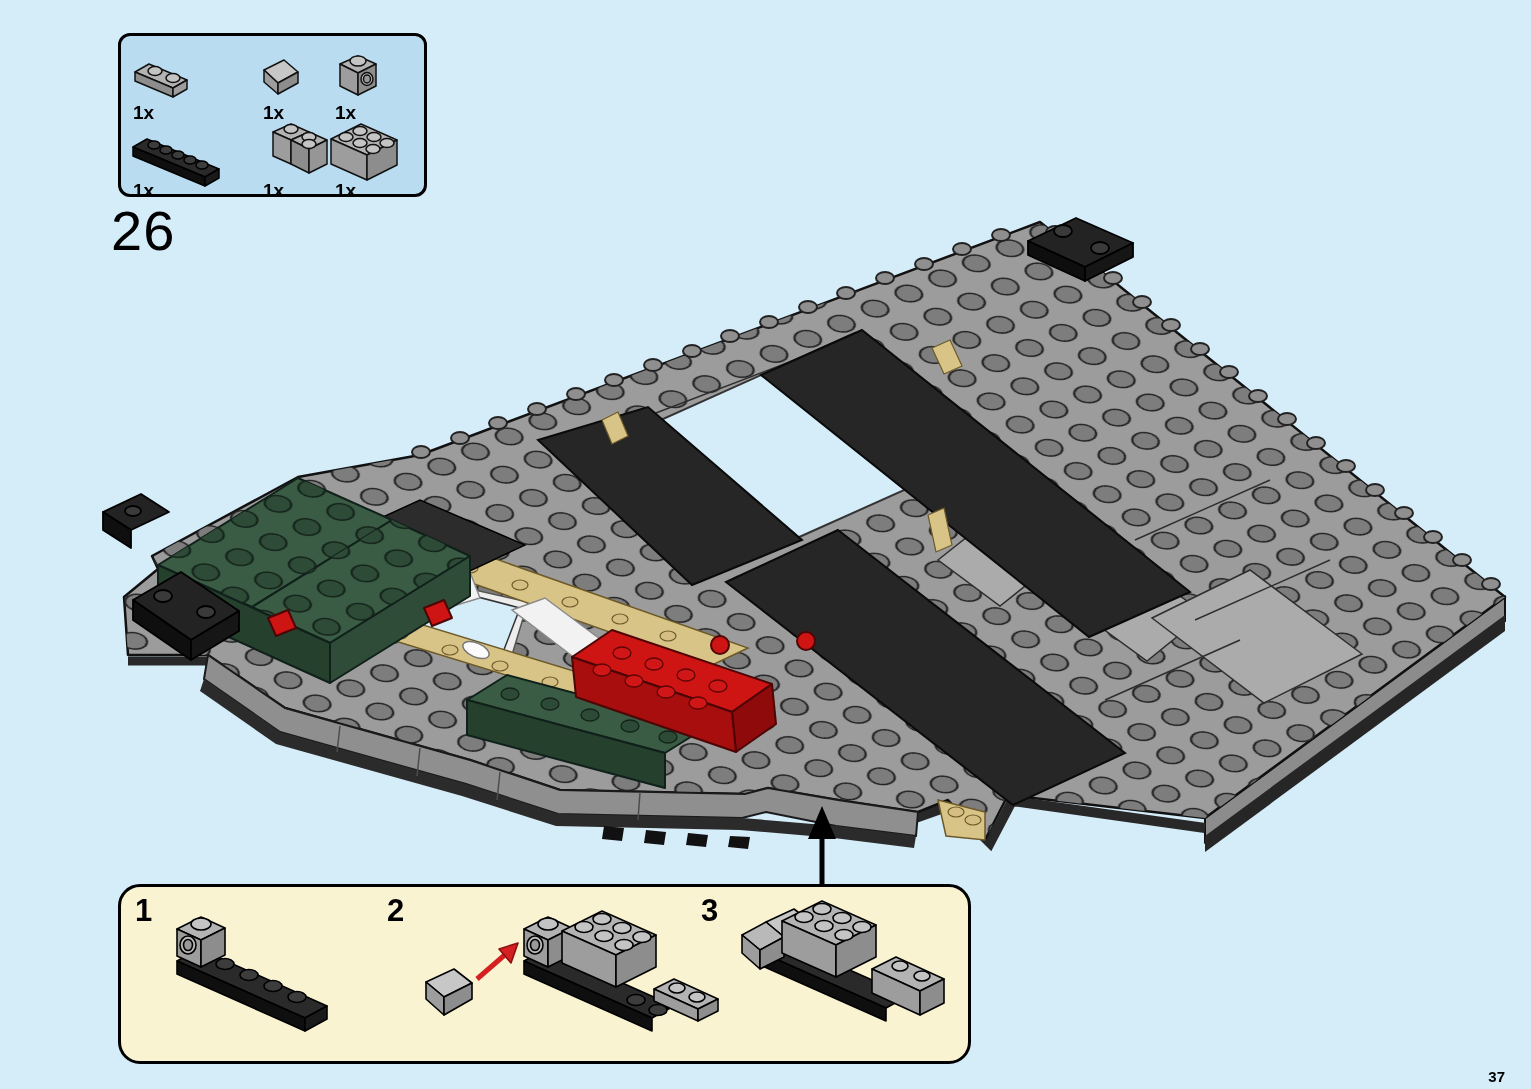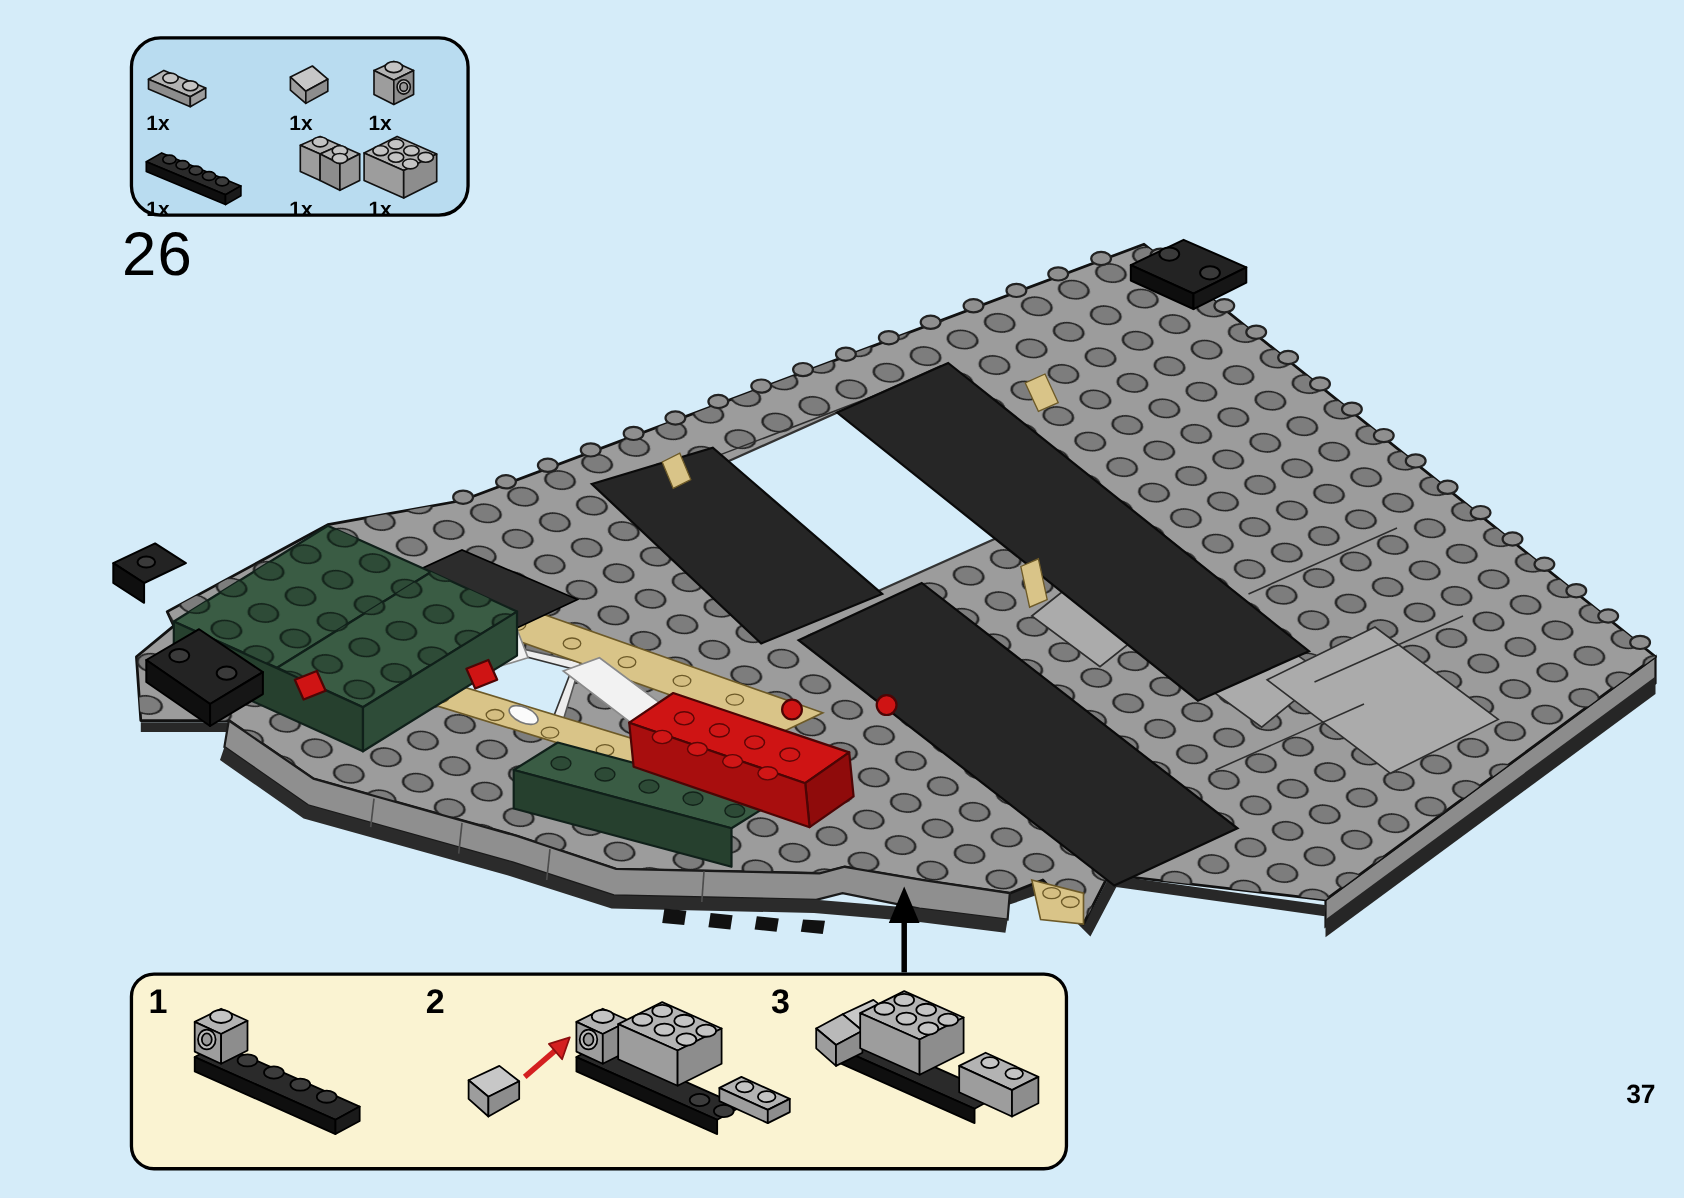--- a/index.html
+++ b/index.html
@@ -4,33 +4,33 @@
 <style>
   html,body{margin:0;padding:0;}
   body{
     width:1531px;height:1089px;position:relative;overflow:hidden;
     background:#d5ecf9;
     font-family:"Liberation Sans","DejaVu Sans",sans-serif;
   }
   .abs{position:absolute;}
   #parts-box{
     left:118px;top:33px;width:303px;height:158px;
-    background:#b9dcf0;border:3px solid #000;border-radius:28px;
+    background:#b9dcf0;border:3px solid #000;border-radius:12px;
   }
   .qty-label{font-size:19px;font-weight:bold;color:#000;}
   #step-number{
     left:111px;top:198px;font-size:56px;font-weight:normal;color:#000;letter-spacing:1px;
   }
   #callout-box{
     left:118px;top:884px;width:847px;height:174px;
     background:#faf3d2;border:3px solid #000;border-radius:22px;
   }
   .substep-number{font-size:31px;font-weight:bold;color:#000;}
   #page-number{
-    right:26px;top:982px;font-size:24px;font-weight:bold;color:#000;
+    right:26px;top:1068px;font-size:15px;font-weight:bold;color:#000;
   }
   svg{display:block;}
   .noevt{pointer-events:none;}
 </style>
 </head>
 <body bgcolor="#d5ecf9">
 
 <svg class="abs noevt" style="left:0;top:0;z-index:1" width="1531" height="1089" viewBox="0 0 1531 1089">
   <defs>
     <pattern id="psG" width="1" height="1" patternUnits="userSpaceOnUse" patternTransform="matrix(29,23.2,-33.7,15.1,1046,214)">

